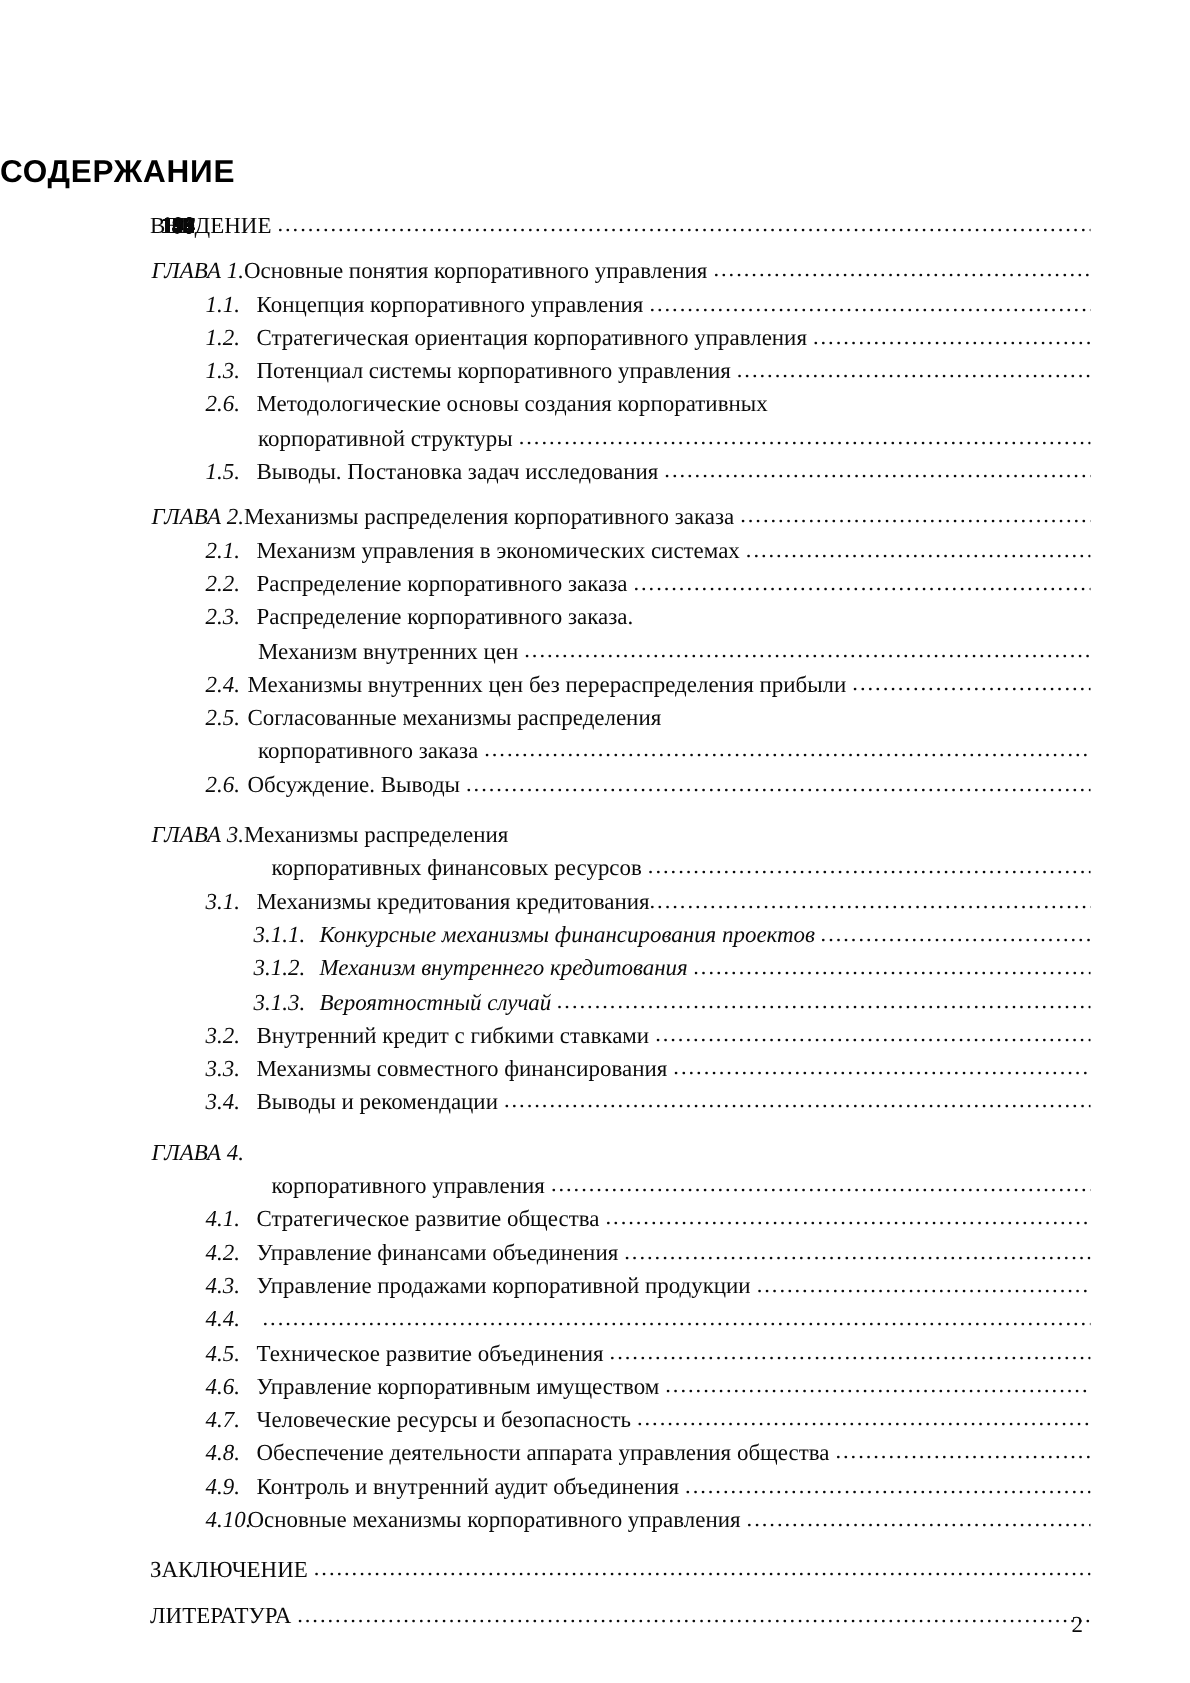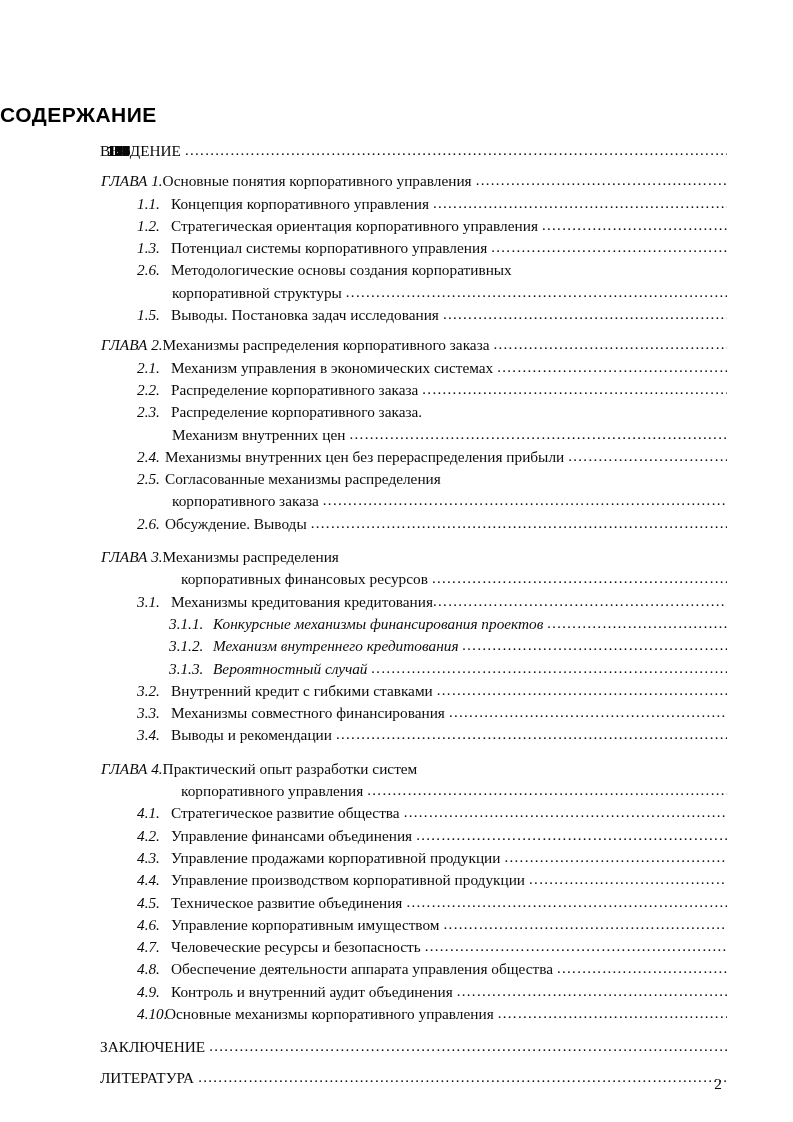--- a/index.html
+++ b/index.html
@@ -271,21 +271,20 @@
       </div>
       <div class="entry lvl-sec">
         <span class="num num-sec">3.4.</span>
         <span class="label">Выводы и рекомендации</span>
         <span class="leader"></span>
         <span class="page">101</span>
       </div>
       <div class="gap-md"></div>
       <div class="entry lvl-chap no-leader">
         <span class="num ">ГЛАВА 4.</span>
-        <span class="label">Практический опыт разработки систем</span>
         <span class="leader"></span>
       </div>
       <div class="entry lvl-chap-cont">
         <span class="label">корпоративного управления</span>
         <span class="leader"></span>
         <span class="page">102</span>
       </div>
       <div class="entry lvl-sec">
         <span class="num num-sec">4.1.</span>
         <span class="label">Стратегическое развитие общества</span>
@@ -299,21 +298,20 @@
         <span class="page">104</span>
       </div>
       <div class="entry lvl-sec">
         <span class="num num-sec">4.3.</span>
         <span class="label">Управление продажами корпоративной продукции</span>
         <span class="leader"></span>
         <span class="page">108</span>
       </div>
       <div class="entry lvl-sec">
         <span class="num num-sec">4.4.</span>
-        <span class="label">Управление производством корпоративной продукции</span>
         <span class="leader"></span>
         <span class="page">109</span>
       </div>
       <div class="entry lvl-sec">
         <span class="num num-sec">4.5.</span>
         <span class="label">Техническое развитие объединения</span>
         <span class="leader"></span>
         <span class="page">110</span>
       </div>
       <div class="entry lvl-sec">

